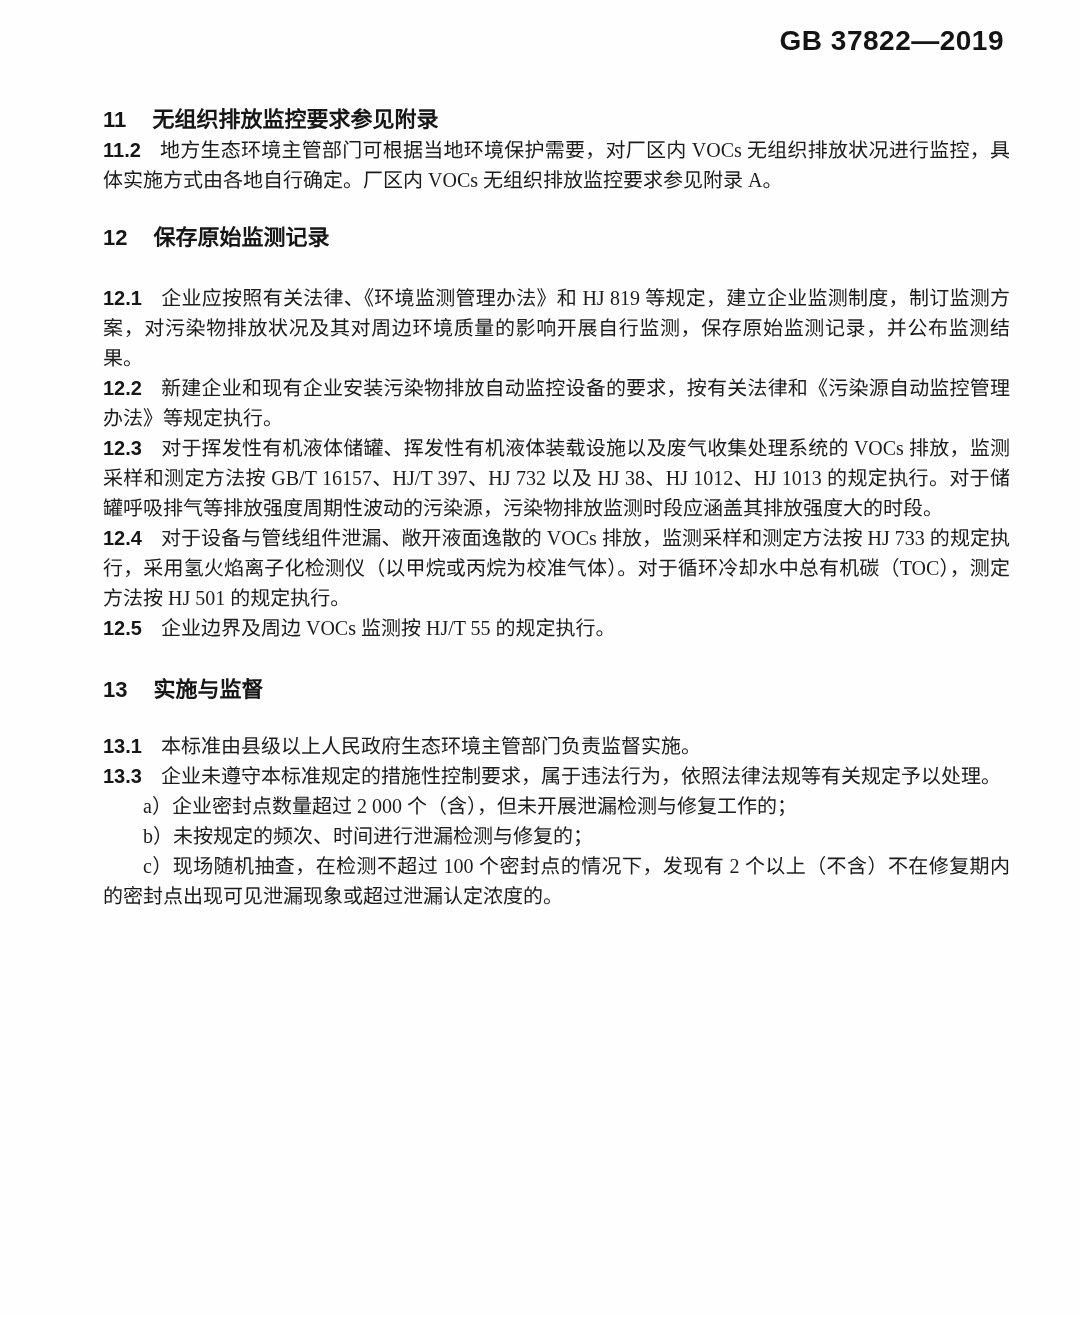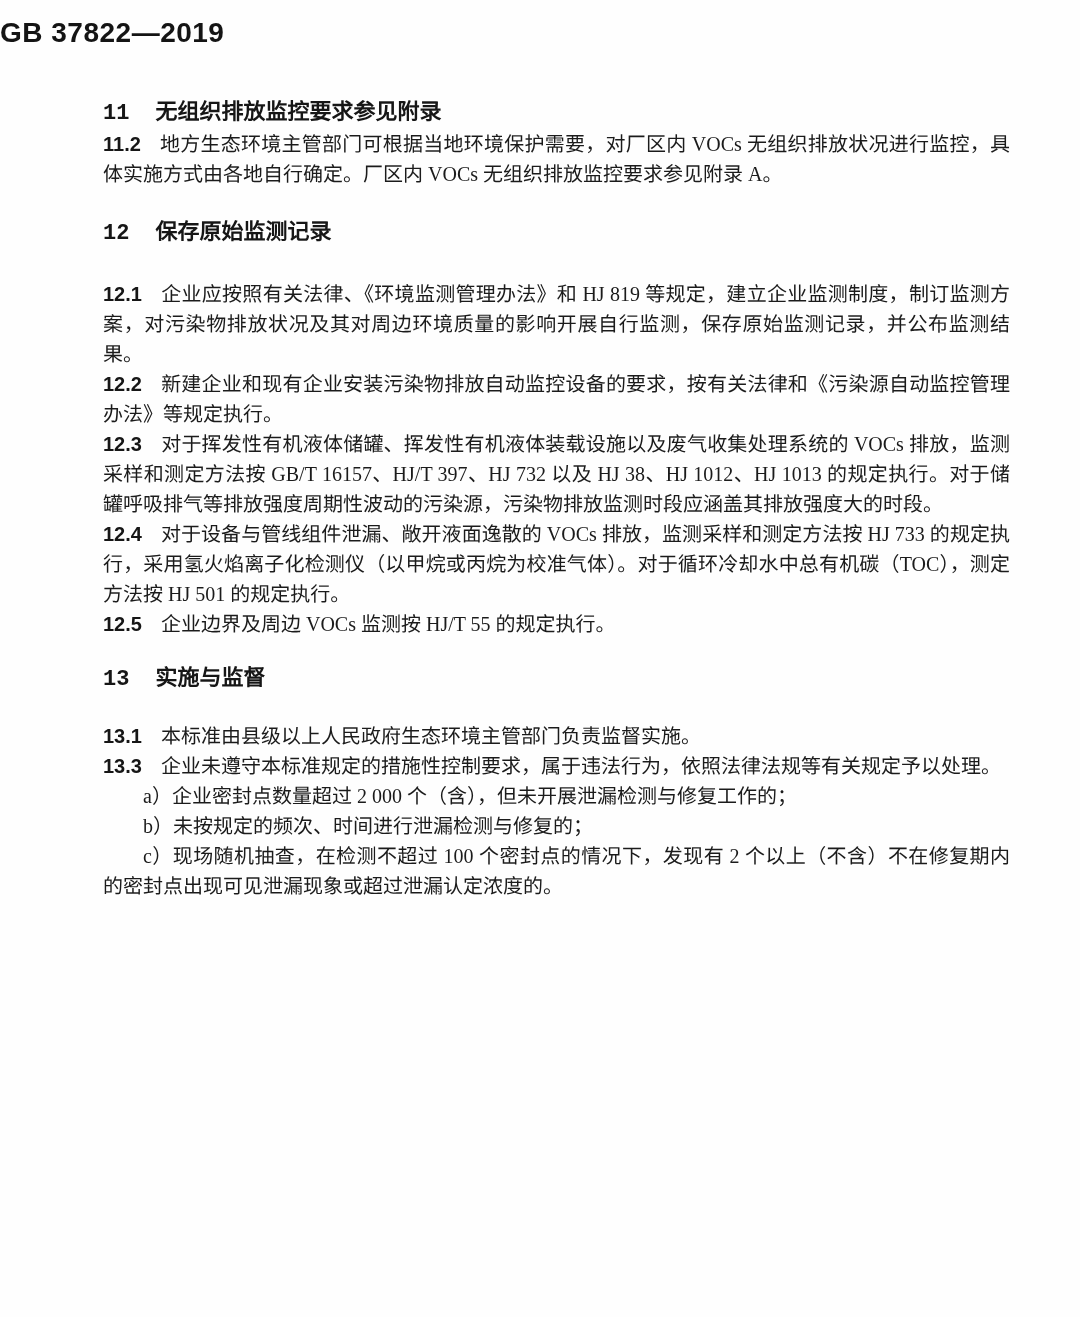--- a/index.html
+++ b/index.html
@@ -14,23 +14,23 @@
     font-family: "Liberation Serif", "DejaVu Serif", serif;
     color: #1b1b1b;
   }
   .page {
     width: 1080px;
     height: 1317px;
     background: #fefefe;
     position: relative;
   }
   .doc-header {
-    padding-top: 16px;
+    padding-top: 24px;
     padding-right: 76px;
-    text-align: left;
+    text-align: right;
   }
   .doc-number {
     font-family: "Liberation Sans", "DejaVu Sans", sans-serif;
     font-weight: 700;
     font-size: 28px;
     line-height: 34px;
     letter-spacing: 0.5px;
     color: #141414;
   }
   .content {
@@ -41,25 +41,24 @@
     margin: 0;
     font-family: "Liberation Sans", "DejaVu Sans", sans-serif;
     font-weight: 700;
     font-size: 22px;
     line-height: 30px;
     color: #161616;
   }
   h2.sec .sec-num {
     display: inline-block;
     margin-right: 20px;
-    font-family: Liberation Mono, monospace;
   }
   #sec-11 { margin-top: 47px; }
   #sec-12 { margin-top: 28px; }
-  #sec-13 { margin-top: 24px; }
+  #sec-13 { margin-top: 32px; }
   p.clause {
     margin: 0;
     font-size: 20px;
     line-height: 30px;
     text-align: justify;
     color: #1b1b1b;
   }
   p.first-after-heading { margin-top: 30px; }
   #clause-13-1 { margin-top: 26px; }
   .clause-num {

